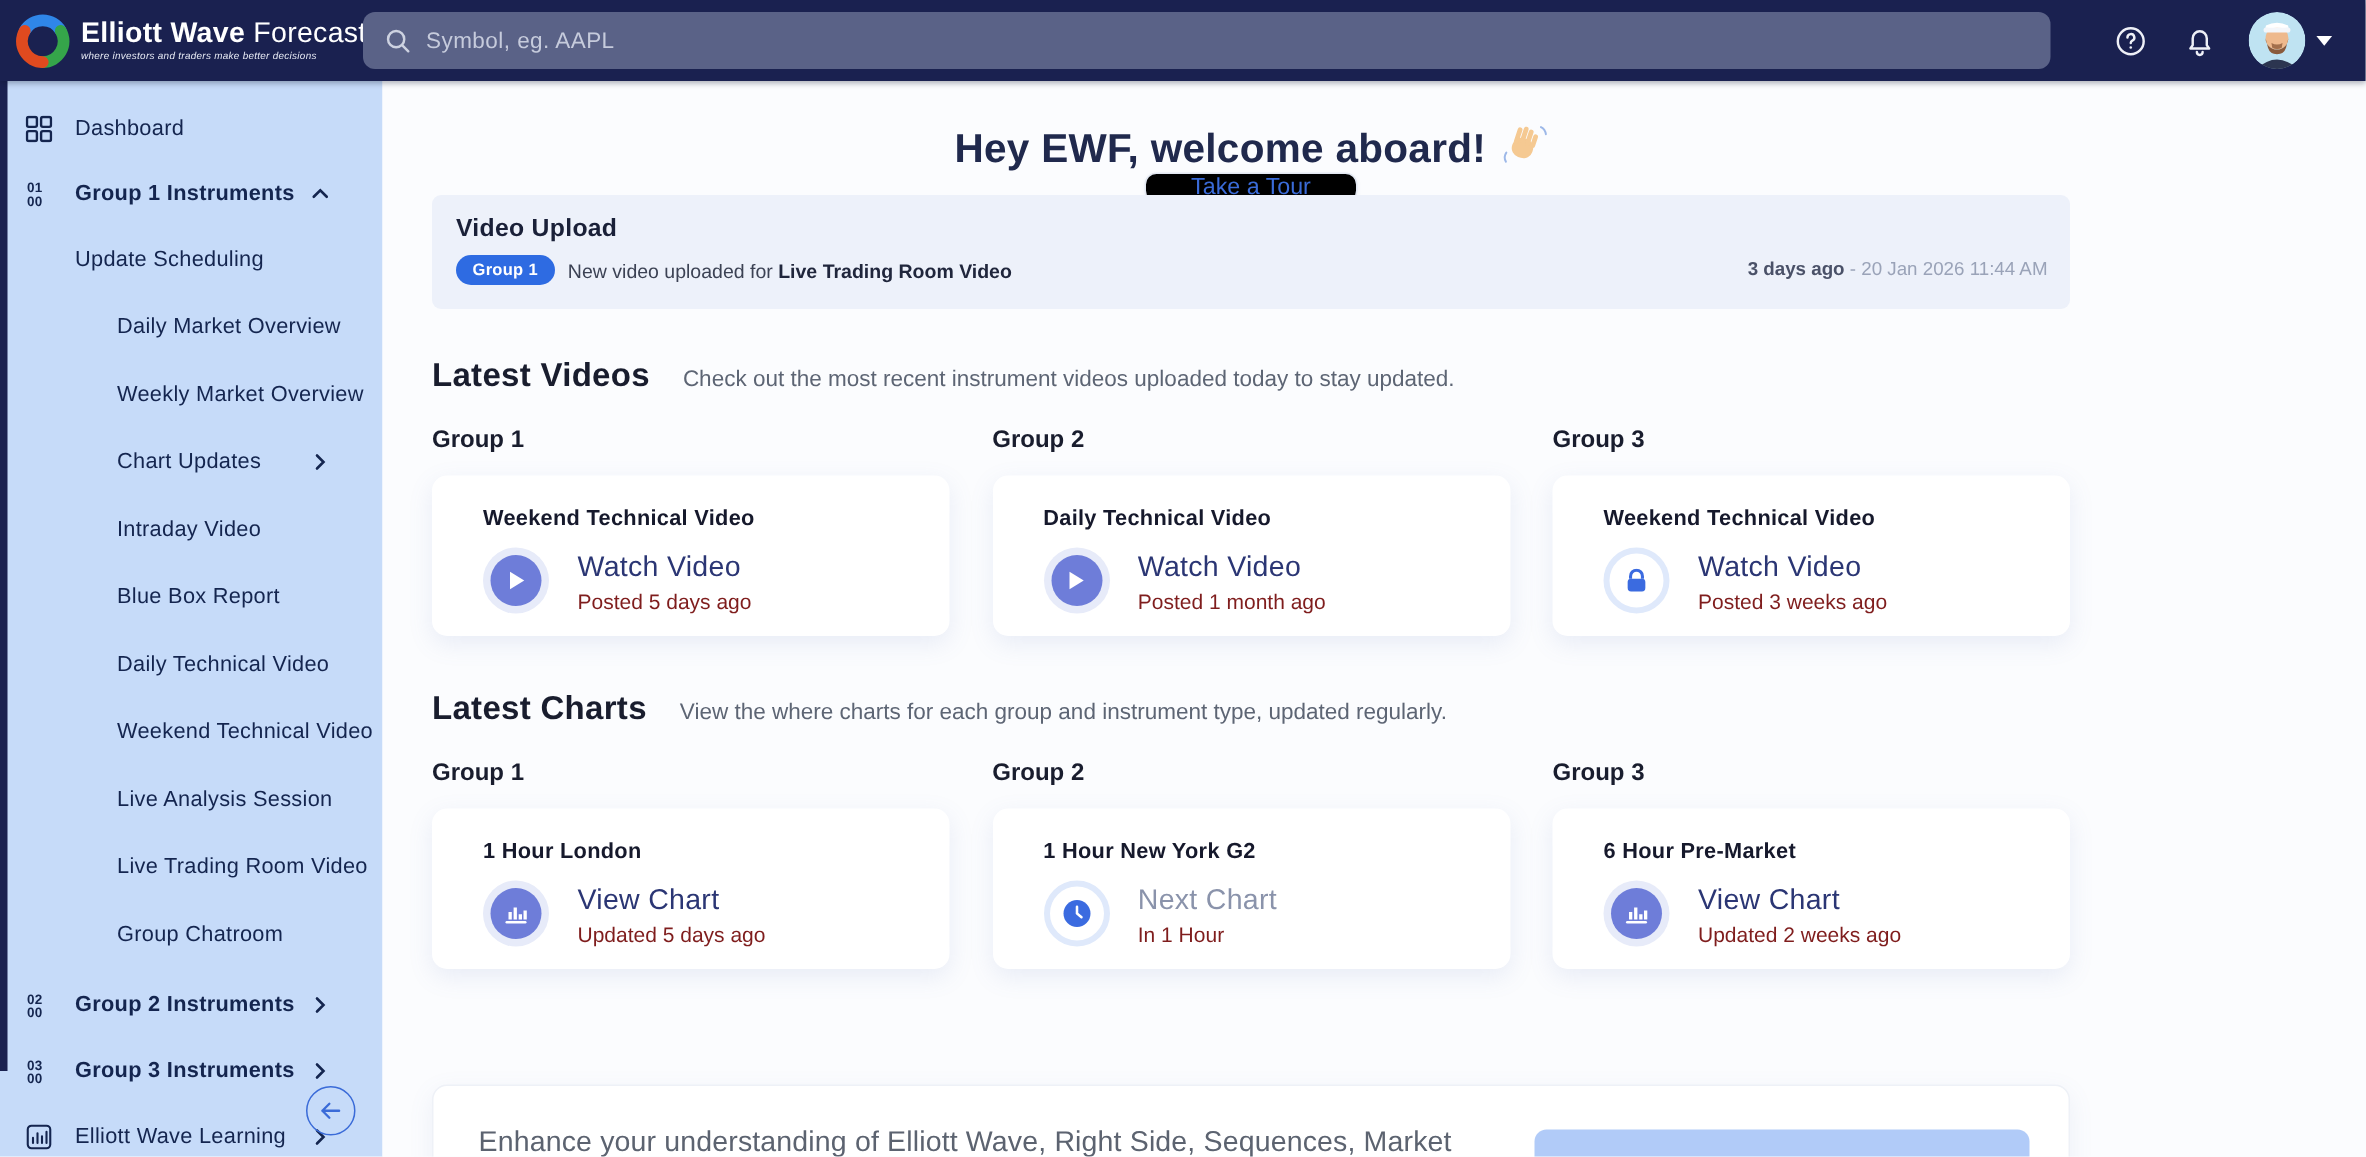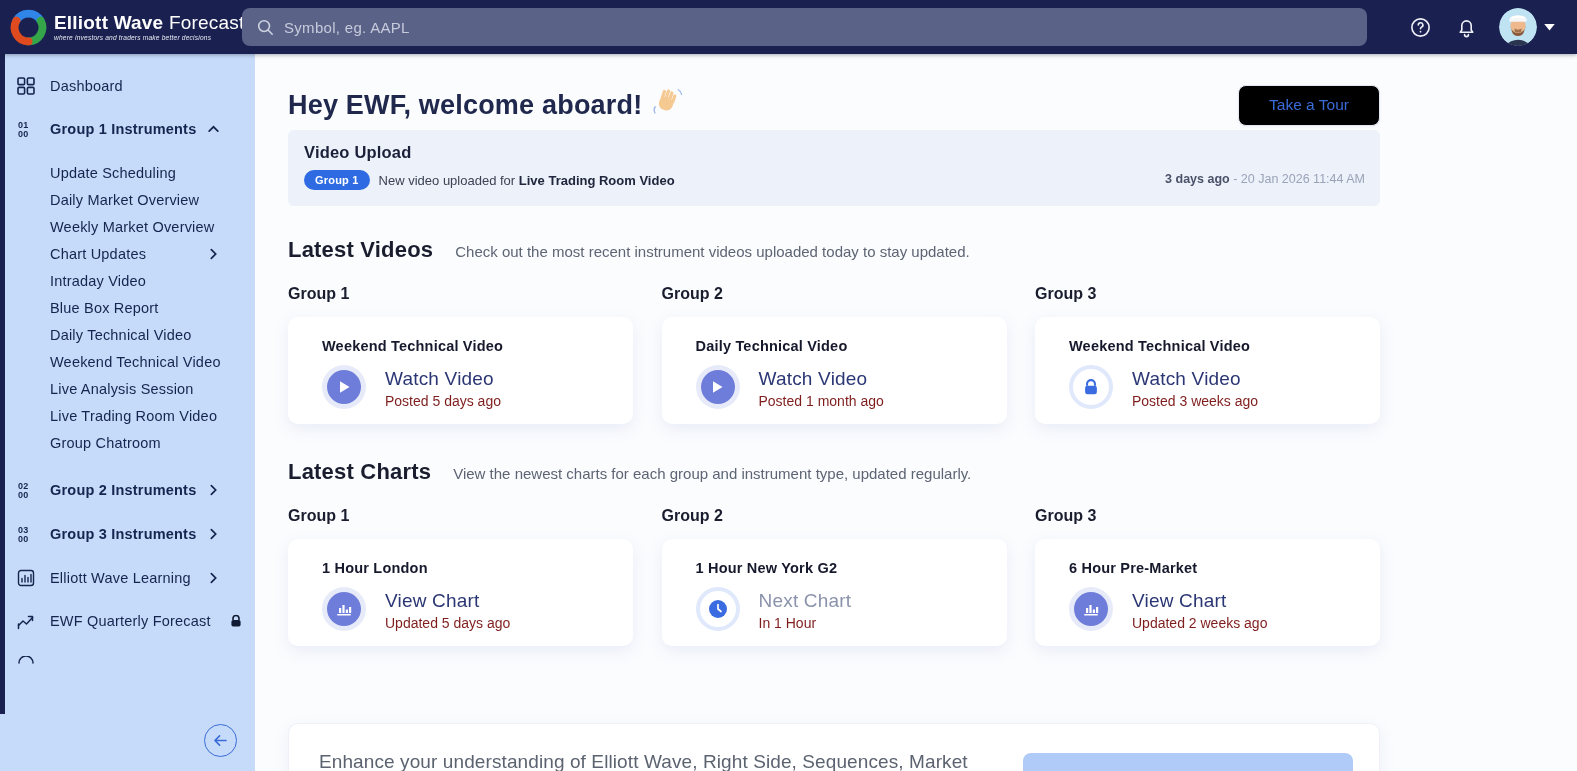--- a/index.html
+++ b/index.html
@@ -35,30 +35,30 @@
   .nav { padding-top:20px; }
   .nav-item { position:relative; height:24px; display:flex; align-items:center;
     color:#14254f; font-size:14.5px; letter-spacing:.2px; cursor:pointer; }
   .nav-item .nicon { position:absolute; left:16px; top:50%; transform:translateY(-50%);
     width:20px; display:flex; justify-content:center; }
   .nav-item .nlabel { margin-left:50px; white-space:nowrap; }
   .nav-item.bold .nlabel { font-weight:700; }
   .nav-item .trail { position:absolute; right:35px; top:50%; transform:translateY(-50%); display:flex; }
   .nav-item .trail-lock { position:absolute; right:13px; top:50%; transform:translateY(-50%); display:flex; }
   .mt19 { margin-top:19px; } .mt20 { margin-top:20px; } .mt23 { margin-top:23px; }
-  .mt15 { margin-top:15px; } .sub-gap { margin-top:3px; }
+  .mt15 { margin-top:15px; } .sub-gap { margin-top:21px;padding-left:28px; }
   .collapse-btn { position:absolute; left:204px; top:670px; width:33px; height:33px;
     border:1.5px solid #3a6bd8; border-radius:50%; background:transparent;
     display:flex; align-items:center; justify-content:center; cursor:pointer; }
 
   
   .main { position:absolute; top:54px; left:255px; width:1322px; height:717px; background:#fbfcfe; overflow:hidden; }
   .wrap { width:1092px; margin-left:33px; }
 
-  .welcome-row { margin-top:30px; display:flex; align-items:center; justify-content:space-between; height:42px; }
+  .welcome-row { margin-top:30px; display:flex; align-items:center; justify-content:space-between; height:42px;flex-direction:column; }
   .welcome-title { font-size:27px; font-weight:700; color:#20294d; letter-spacing:.2px;
     display:flex; align-items:center; }
   .wave { margin-left:9px; margin-top:-6px; }
   .tour-btn { width:142px; height:41px; background:#000000; border:1px solid #e3e8f2; border-radius:8px;
     color:#3a6bd8; font-size:15.5px; font-weight:500; font-family:inherit; cursor:pointer;
     box-shadow:0 1px 3px rgba(90,110,160,.08); }
 
   .notify-card { margin-top:4px; height:76px; background:#edf1fa; border-radius:6px;
     position:relative; padding:13px 16px; }
   .notify-title { font-size:16.5px; font-weight:700; color:#1a2038; letter-spacing:.2px; }
@@ -397,21 +397,21 @@
           <div class="card-texts">
             <div class="action">Watch Video</div>
             <div class="meta">Posted 3 weeks ago</div>
           </div>
         </div>
       </div>
     </div>
 
     <div class="section-head charts-head">
       <span class="section-title">Latest Charts</span>
-      <span class="section-sub">View the newest charts for each group and instrument type, updated regularly.</span>
+      <span class="section-sub">View the where charts for each group and instrument type, updated regularly.</span>
     </div>
     <div class="grid3">
       <div class="group-label">Group 1</div>
       <div class="group-label">Group 2</div>
       <div class="group-label">Group 3</div>
     </div>
     <div class="grid3 cards">
       <div class="card">
         <div class="card-title">1 Hour London</div>
         <div class="card-row">

